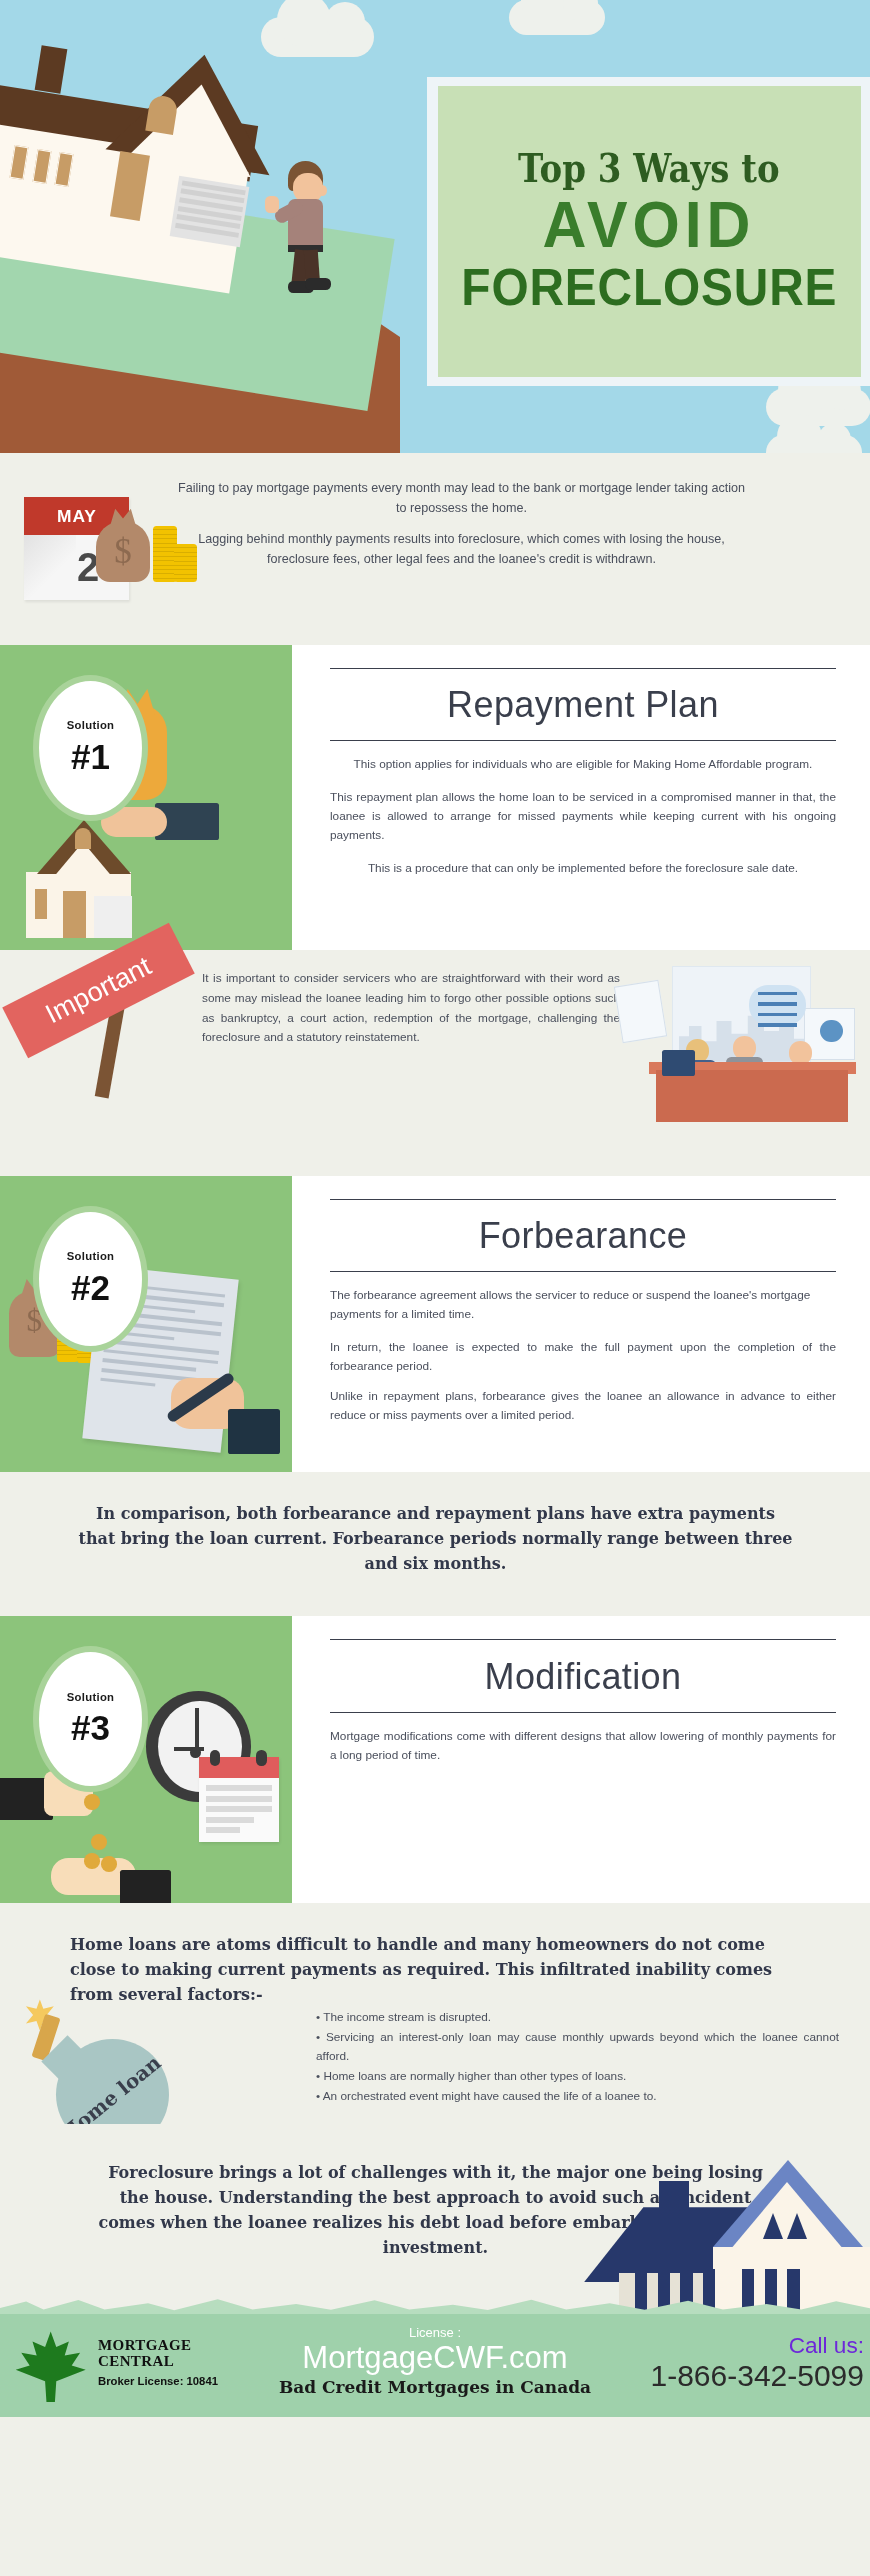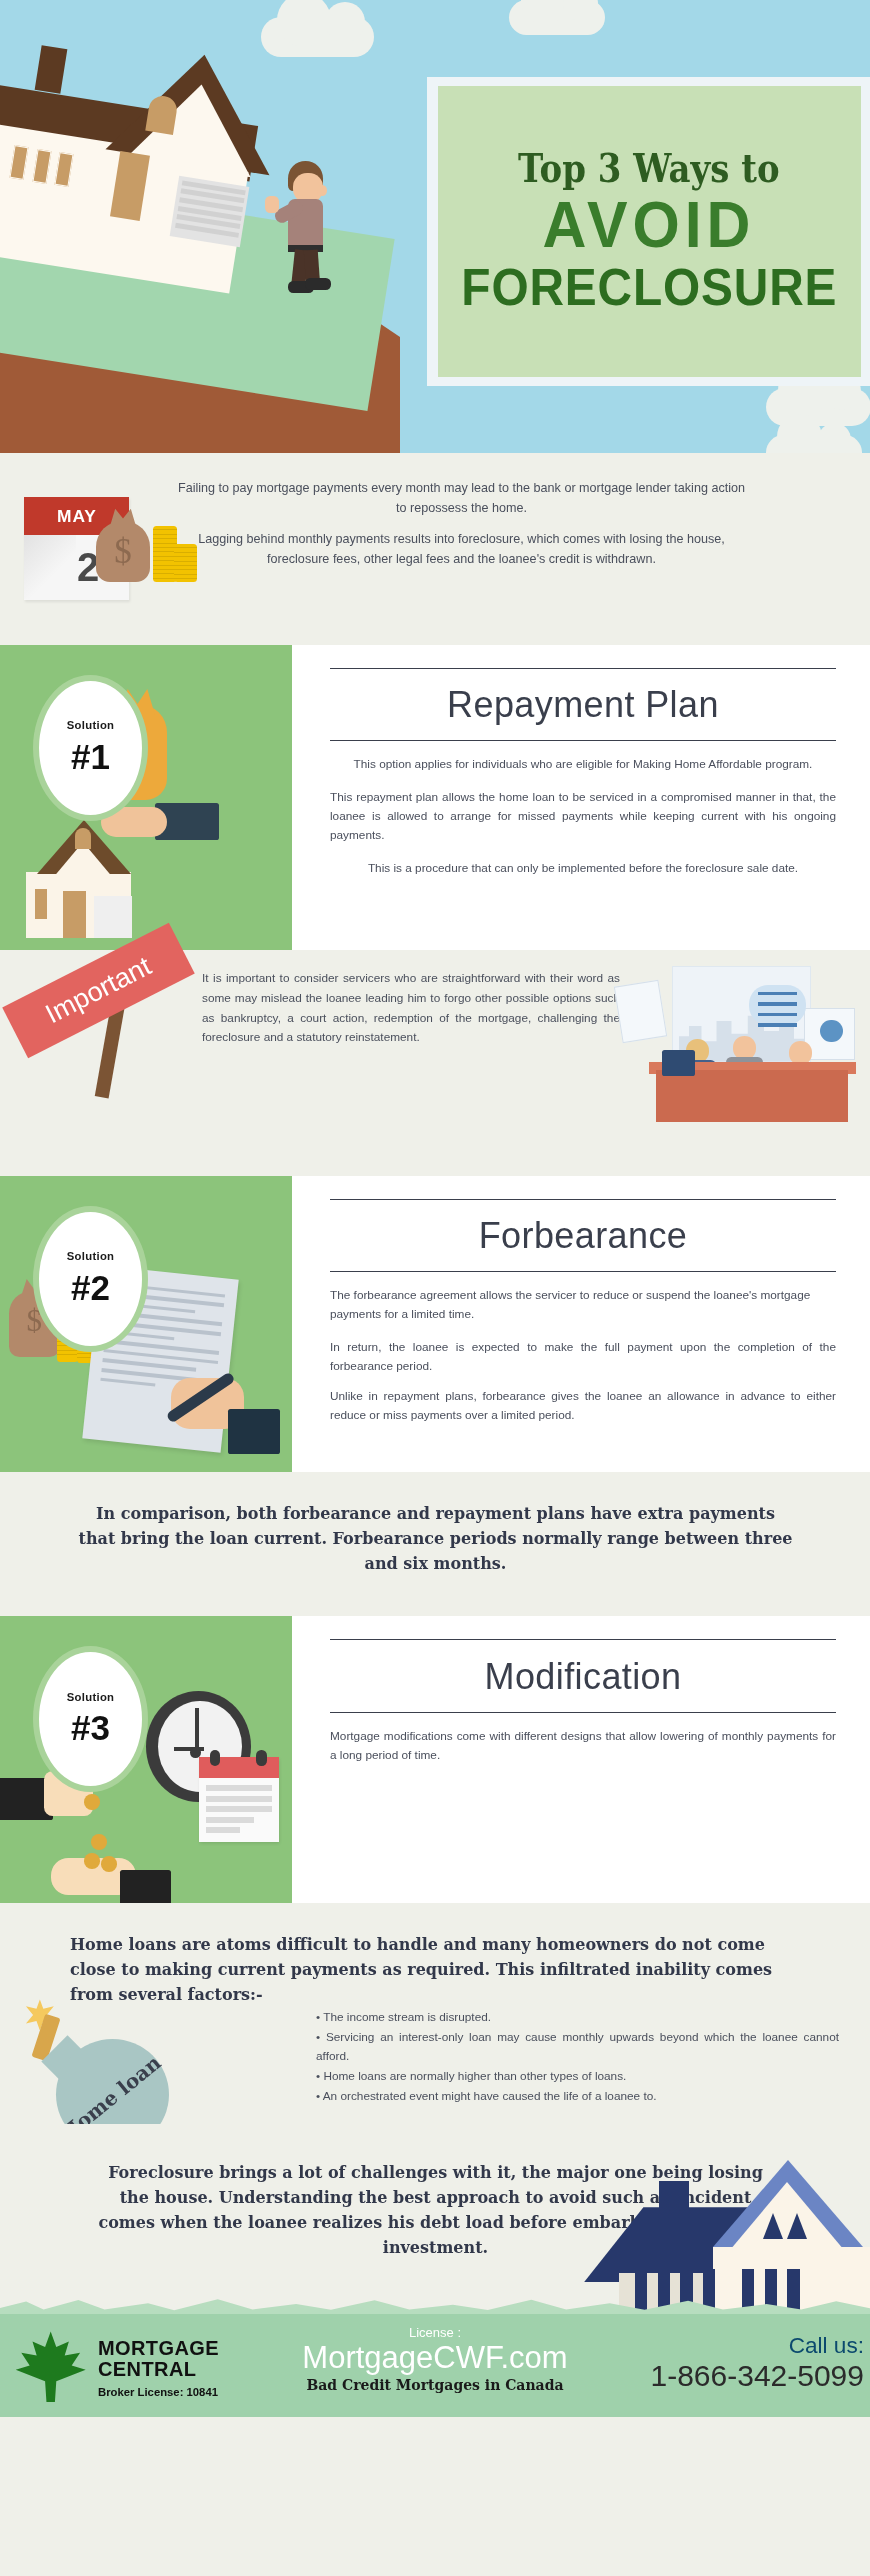--- a/index.html
+++ b/index.html
@@ -412,33 +412,33 @@
     background: #b7ddbf;
     clip-path: polygon(0 100%,0 60%,3% 20%,5% 70%,9% 10%,12% 70%,17% 30%,20% 75%,25% 5%,29% 70%,34% 35%,38% 72%,43% 12%,47% 70%,52% 40%,56% 74%,61% 8%,65% 70%,70% 30%,74% 72%,79% 14%,83% 70%,88% 36%,92% 70%,96% 18%,100% 64%,100% 100%);
   }
   .logo-leaf {
     position:absolute; left: 15.7px; top: 19px; width: 70px; height: 71px;
     background: #1e7a1e;
     clip-path: polygon(50% 0,58% 22%,76% 14%,70% 34%,92% 30%,80% 48%,100% 54%,58% 70%,56% 100%,44% 100%,42% 70%,0 54%,20% 48%,8% 30%,30% 34%,24% 14%,42% 22%);
   }
   .logo-text { position:absolute; left: 98px; top: 26px; }
   .logo-text .l1, .logo-text .l2 {
-    font-family: Liberation Sans, sans-serif; font-weight: bold;
-    font-size: 20px; color: #111; line-height: 1.05; letter-spacing: 0.4px;
+    font-family: Liberation Serif, serif; font-weight: bold;
+    font-size: 15px; color: #111; line-height: 1.05; letter-spacing: 0.4px;
   }
   .logo-text .l3 {
     font-family: "Liberation Sans", sans-serif; font-weight: bold;
     font-size: 11.3px; color: #111; margin-top: 5.2px;
   }
   .src { position:absolute; left: 261px; top: 12.2px; width: 348px; text-align:center; }
   .src-lbl { font-family:"Liberation Sans",sans-serif; font-size: 13px; color: #fff; }
   .src-url { font-family:"Liberation Sans",sans-serif; font-weight:300; font-size: 31px; color:#fff; line-height: 1.15; }
-  .src-sub { font-family:"DejaVu Serif", serif; font-weight:bold; font-size: 14px; color:#1a1a1a; margin-top: 1.7px; }
+  .src-sub { font-family:"DejaVu Serif", serif; font-weight:bold; font-size: 17px; color:#1a1a1a; margin-top: 1.7px; }
   .call { position:absolute; right: 7px; top: 21px; text-align: right; }
-  .call-lbl { font-family:"Liberation Sans",sans-serif; font-weight:300; font-size: 22.6px; color:#0c4a6e; }
+  .call-lbl { font-family:"Liberation Sans",sans-serif; font-weight:300; font-size: 22.6px; color:#6d28d9; }
   .call-num { font-family:"Liberation Sans",sans-serif; font-weight:300; font-size: 30px; color:#2b2b2b; line-height:1.1; }
 </style>
 </head>
 <body>
 
 <div class="page">
 
   <div class="hero">
     <div class="cloud cloud-1"></div>
     <div class="cloud cloud-2"></div>

